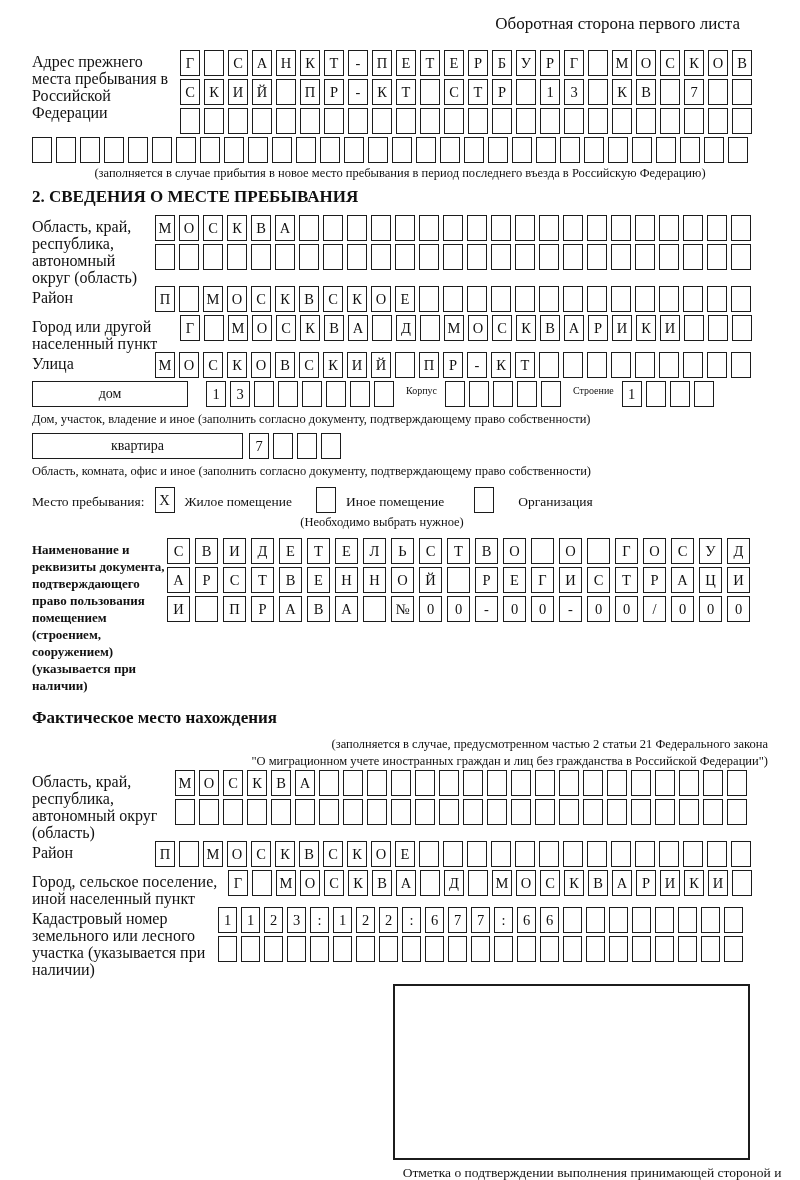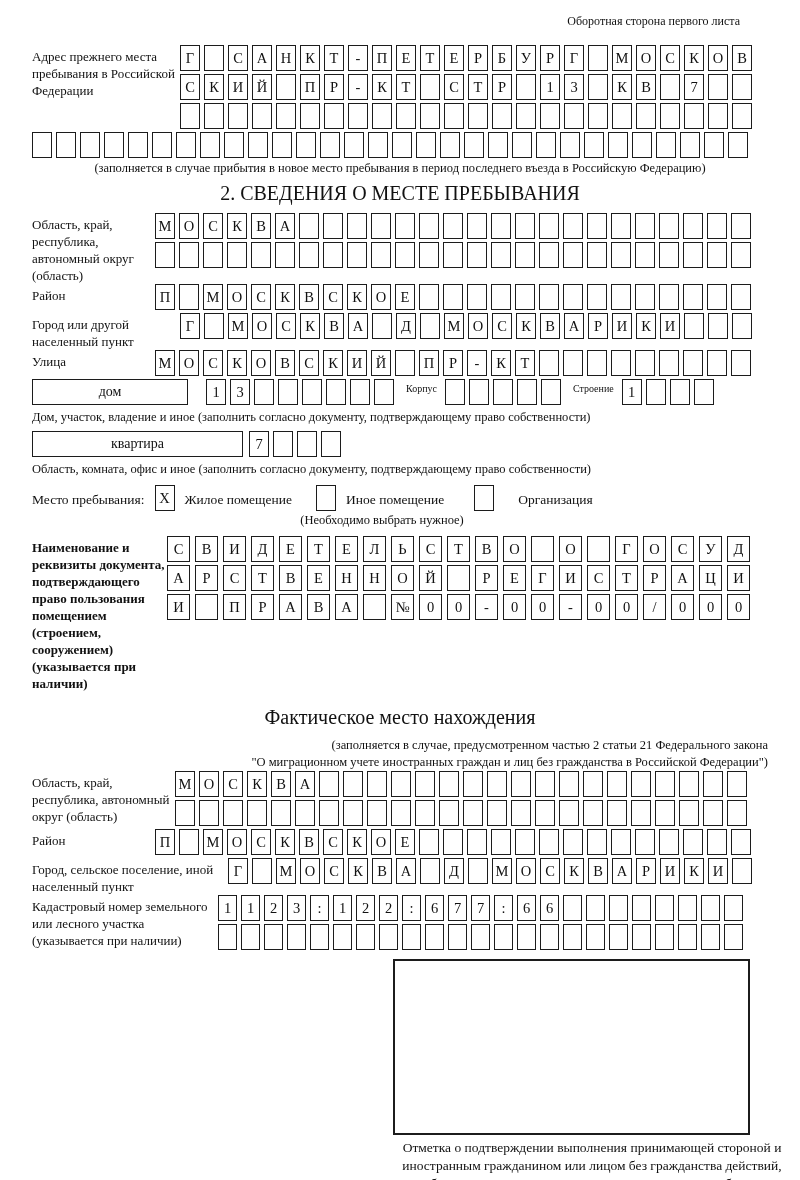--- a/index.html
+++ b/index.html
@@ -4,39 +4,39 @@
 <style>
   * { margin:0; padding:0; box-sizing:border-box; }
   html,body { background:#ffffff; }
   body {
     width:800px; height:1180px;
     font-family:"Liberation Serif", serif;
     color:#111; position:relative; overflow:hidden;
   }
   .page { padding:14px 32px 0 32px; }
 
-  .corner-note { text-align:right; font-size:12px; padding-right:28px; margin-bottom:16px; }
+  .corner-note { text-align:right; font-size:17px; padding-right:28px; margin-bottom:16px; }
 
   .frow { display:flex; align-items:flex-start; }
-  .flabel { flex-shrink:0; font-size:13px; line-height:17px; padding-top:3px; }
+  .flabel { flex-shrink:0; font-size:16px; line-height:17px; padding-top:3px; }
 
   .cells { display:flex; gap:4px; margin-bottom:3px; }
   .cell {
     width:20px; height:26px; flex-shrink:0;
     border:1.5px solid #1c1c1c;
     display:flex; align-items:center; justify-content:center;
     font-size:14.5px; font-family:"Liberation Serif", serif;
   }
   .cells.wide { gap:5px; }
   .cells.wide .cell { width:23px; }
   .cells.narrow { gap:4px; }
   .cells.narrow .cell { width:19px; }
 
   .note { font-size:12.5px; text-align:center; margin:2px 0 6px 0; }
-  .h-section { font-size:20px; font-weight:normal; text-align:center; margin:6px 0 8px 0; }
+  .h-section { font-size:17px; font-weight:bold; margin:6px 0 8px 0; }
 
   .lbl-addr { width:148px; }
   .lbl-region1 { width:123px; }
   .lbl-district1 { width:123px; }
   .lbl-city1 { width:148px; }
   .lbl-street1 { width:123px; }
   .lbl-doc { width:135px; font-size:13px;font-weight:bold; }
   .lbl-region2 { width:143px; }
   .lbl-district2 { width:123px; }
   .lbl-city2 { width:196px; }

